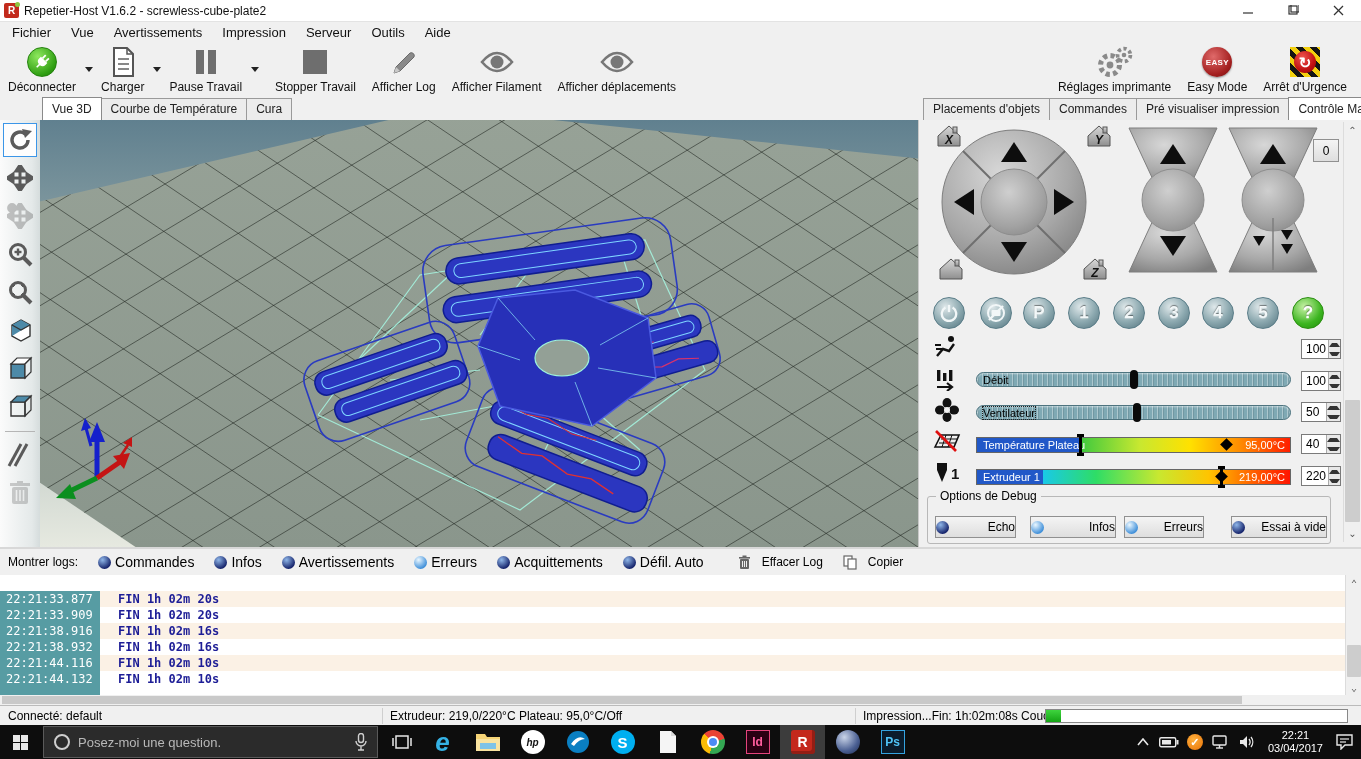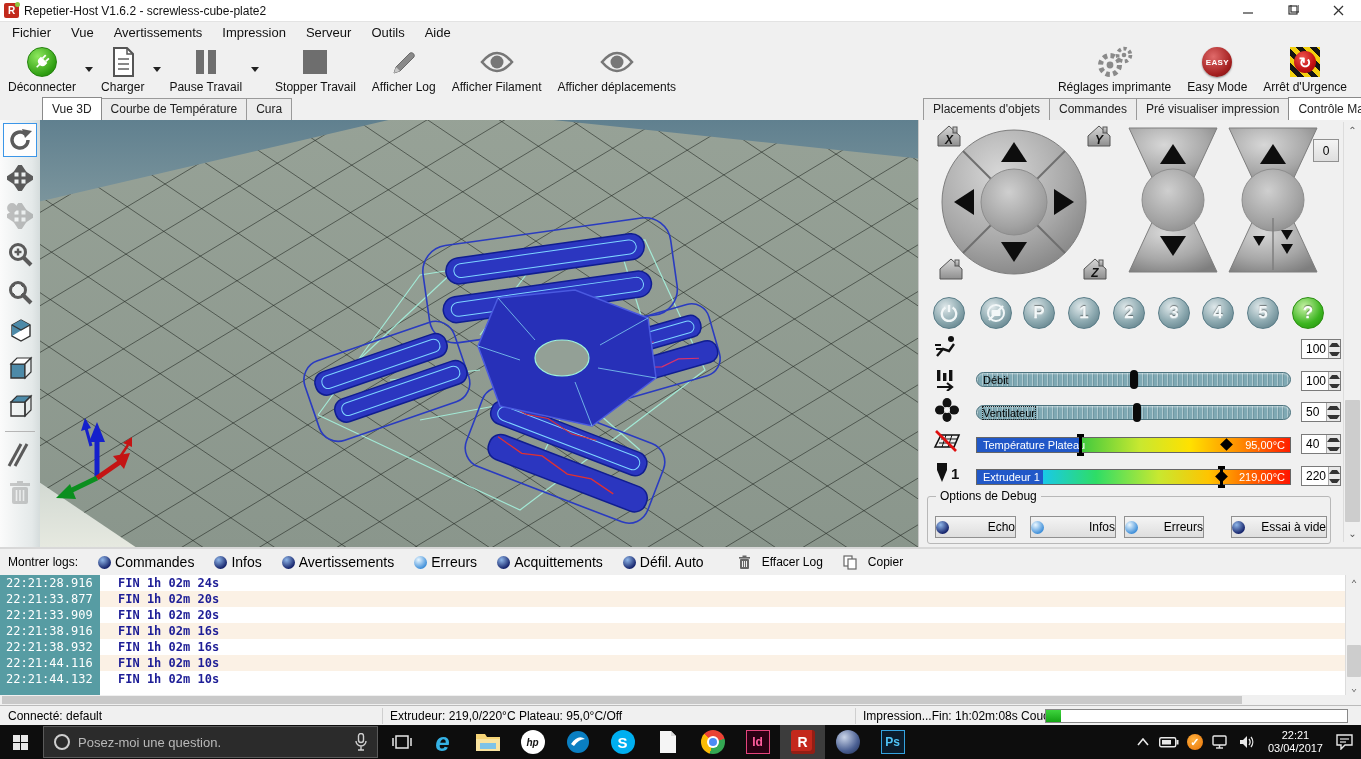--- a/index.html
+++ b/index.html
@@ -885,24 +885,20 @@
   <div class="logaction">
     <svg width="14" height="15" viewBox="0 0 14 15">
         <rect x="1" y="1" width="8" height="10" fill="#fff" stroke="#666" stroke-width="1.2"></rect>
         <rect x="5" y="4" width="8" height="10" fill="#fff" stroke="#666" stroke-width="1.2"></rect>
       </svg>
     <span>Copier</span>
   </div>
 </div>
 
 <div id="logview">
-  <div class="logrow" style="top:0;">
-      <span class="log-t">22:21:28.916</span>
-      <span class="log-m">FIN 1h 02m 24s</span>
-    </div>
   <div class="logrow alt" style="top:16px;">
       <span class="log-t">22:21:33.877</span>
       <span class="log-m">FIN 1h 02m 20s</span>
     </div>
   <div class="logrow" style="top:32px;">
       <span class="log-t">22:21:33.909</span>
       <span class="log-m">FIN 1h 02m 20s</span>
     </div>
   <div class="logrow alt" style="top:48px;">
       <span class="log-t">22:21:38.916</span>

